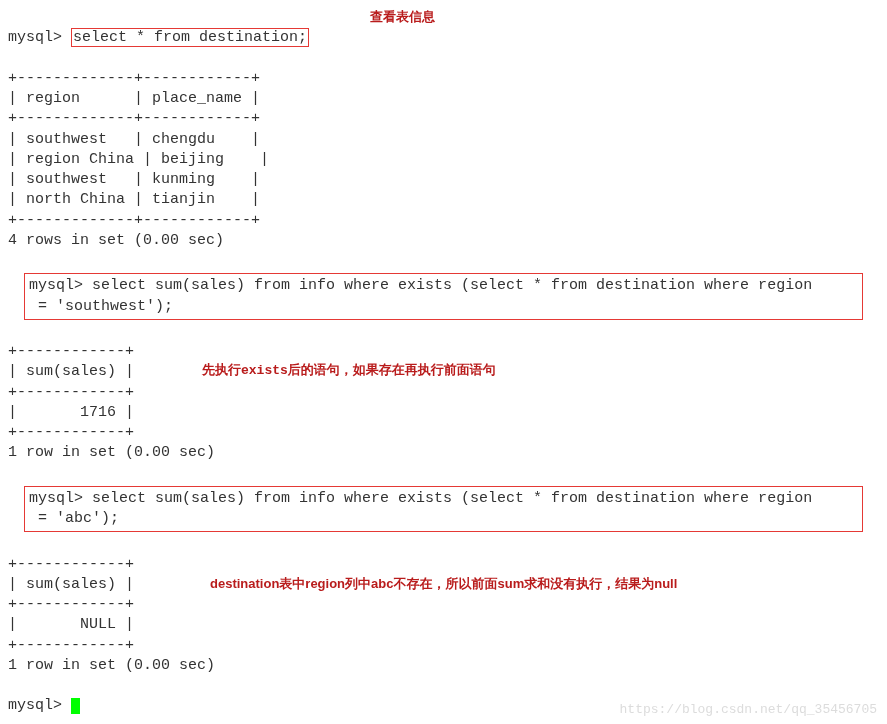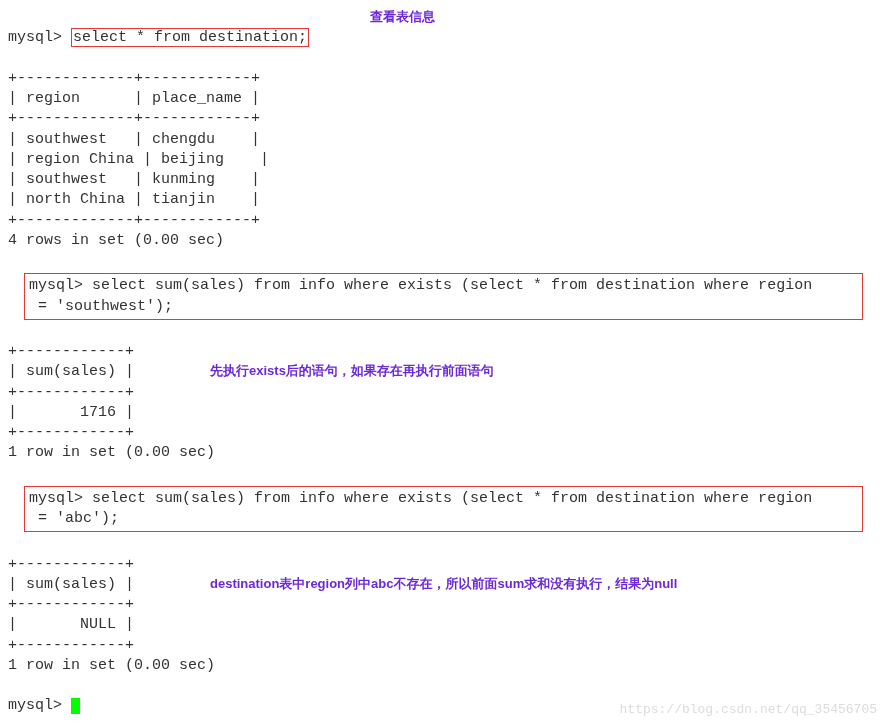--- a/index.html
+++ b/index.html
@@ -21,21 +21,21 @@
     border: 1px solid #e53935;
     padding: 0 1px;
     display: inline;
   }
   .redbox-block {
     border: 1px solid #e53935;
     padding: 2px 4px;
     margin: 2px 16px;
   }
   .annotation {
-    color: #6d28d9;
+    color: #b91c1c;
     font-family: "Microsoft YaHei", "SimSun", sans-serif;
     font-size: 13px;
     font-weight: bold;
     position: absolute;
   }
   .cursor {
     display: inline-block;
     width: 9px;
     height: 16px;
     background: #00ff00;
@@ -62,21 +62,21 @@
 <span>| southwest   | chengdu    |</span>
 <span>| region China | beijing    |</span>
 <span>| southwest   | kunming    |</span>
 <span>| north China | tianjin    |</span>
 <span>+-------------+------------+</span>
 <span>4 rows in set (0.00 sec)</span>
 
 <div class="redbox-block"><span>mysql&gt; </span><span>select sum(sales) from info where exists (select * from destination where region</span>
 <span> = 'southwest');</span></div>
 <span>+------------+</span>
-<span>| sum(sales) |</span><span class="annotation" style="left:210px;">先执行exists后的语句，如果存在再执行前面语句</span>
+<span>| sum(sales) |</span><span class="annotation" style="left:202px;font-family:Liberation Mono, monospace;">先执行exists后的语句，如果存在再执行前面语句</span>
 <span>+------------+</span>
 <span>|       1716 |</span>
 <span>+------------+</span>
 <span>1 row in set (0.00 sec)</span>
 
 <div class="redbox-block"><span>mysql&gt; </span><span>select sum(sales) from info where exists (select * from destination where region</span>
 <span> = 'abc');</span></div>
 <span>+------------+</span>
 <span>| sum(sales) |</span><span class="annotation" style="left:210px;">destination表中region列中abc不存在，所以前面sum求和没有执行，结果为null</span>
 <span>+------------+</span>

